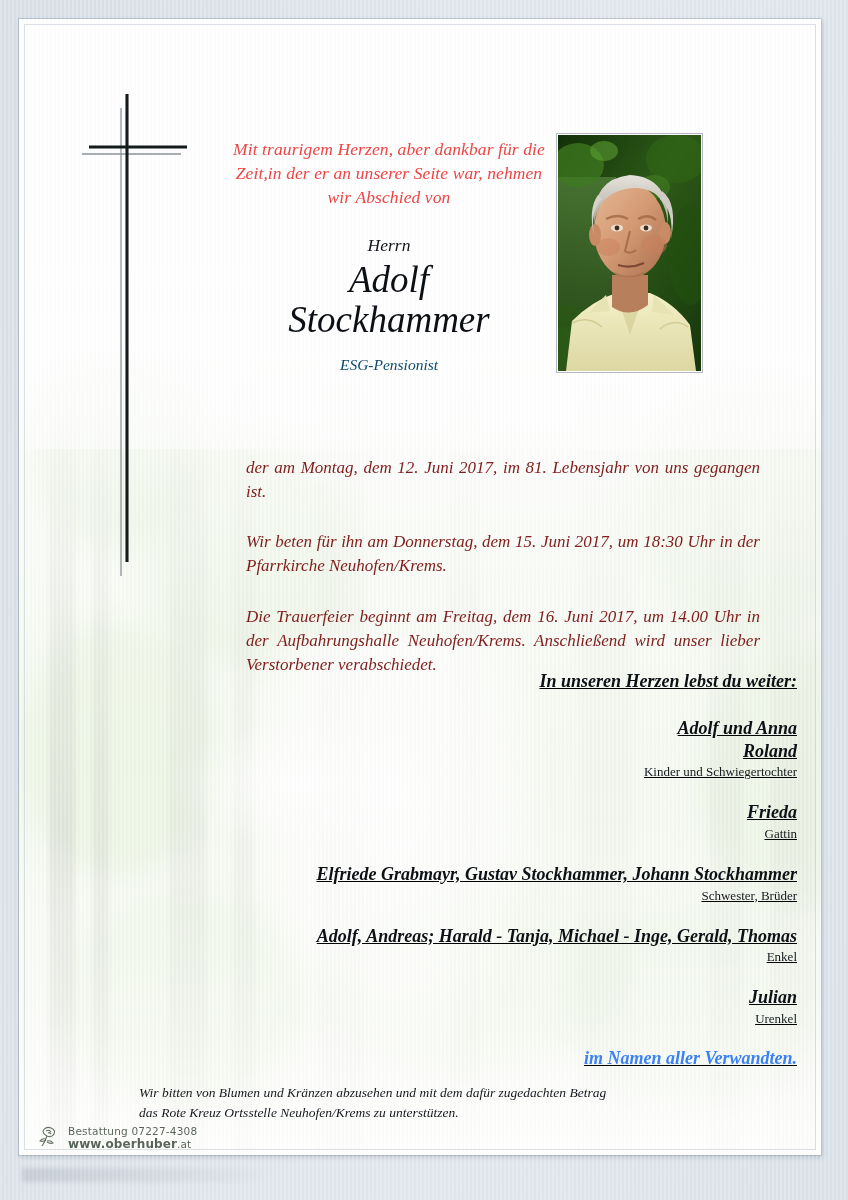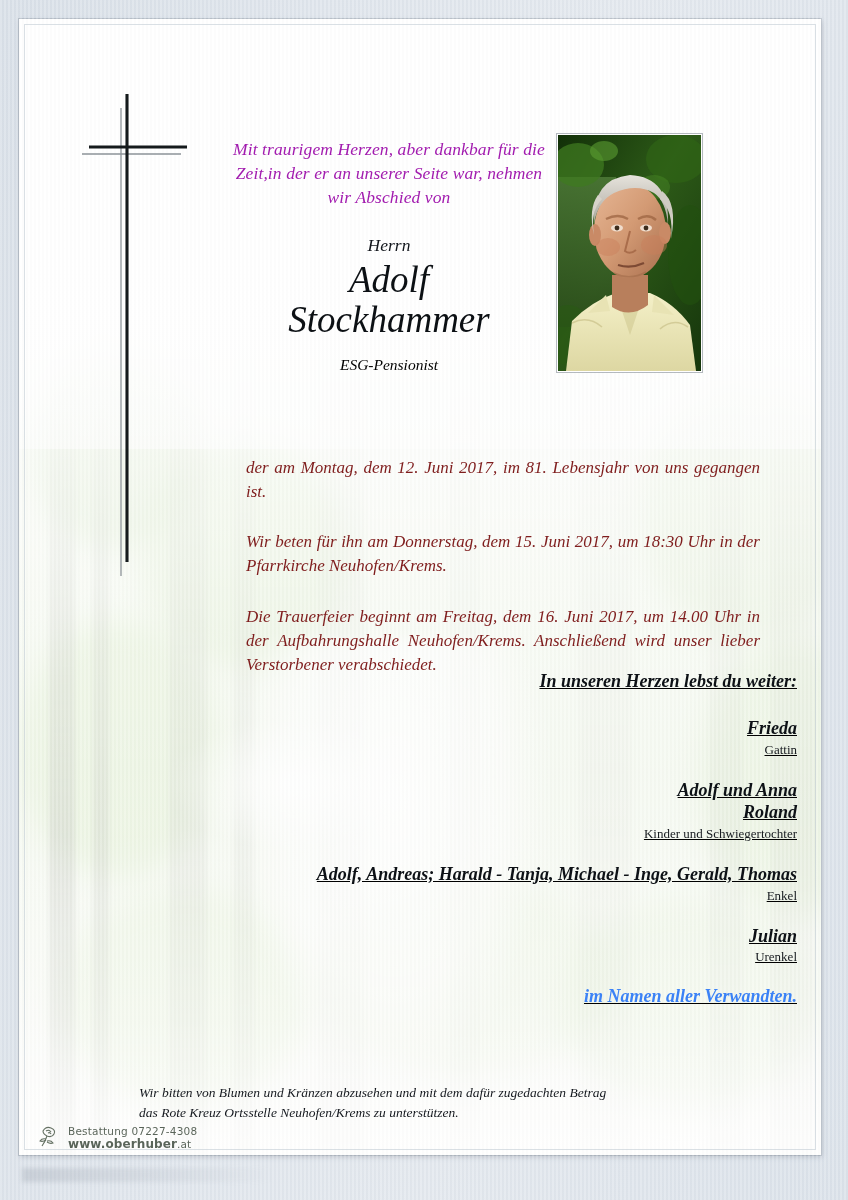--- a/index.html
+++ b/index.html
@@ -183,41 +183,41 @@
     position: absolute;
     left: 210px;
     top: 118px;
     width: 320px;
     text-align: center;
   }
   .intro {
     font-style: italic;
     font-size: 17.5px;
     line-height: 1.38;
-    color: #a21caf;
+    color: #ef4444;
     letter-spacing: .1px;
   }
   .herrn {
     font-style: italic;
     font-size: 17.5px;
     color: #12161c;
     margin-top: 26px;
   }
   .dec-name {
     font-style: italic;
     font-size: 37px;
     line-height: 1.08;
     color: #0c1014;
     margin-top: 4px;
     white-space: pre-line;
   }
   .role {
     font-style: italic;
     font-size: 15.5px;
-    color: #000000;
+    color: #0c4a6e;
     margin-top: 16px;
   }
 
   
   .body-block {
     position: absolute;
     left: 227px;
     top: 437px;
     width: 514px;
   }
@@ -432,27 +432,31 @@
       <div class="body-block">
         <p class="para">der am Montag, dem 12. Juni 2017, im 81. Lebensjahr von uns gegangen ist.</p>
         <p class="para">Wir beten für ihn am Donnerstag, dem 15. Juni 2017, um 18:30 Uhr in der Pfarrkirche Neuhofen/Krems.</p>
         <p class="para">Die Trauerfeier beginnt am Freitag, dem 16. Juni 2017, um 14.00 Uhr in der Aufbahrungshalle Neuhofen/Krems. Anschließend wird unser lieber Verstorbener verabschiedet.</p>
       </div>
 
       <div class="family-block">
         <div class="family-lead">In unseren Herzen lebst du weiter:</div>
 
         <div class="fam-group">
+          <div class="fam-names">Adolf und Anna
+Roland</div>
+          <div class="fam-rel">Kinder und Schwiegertochter</div>
+        </div>
+        <div class="fam-group">
           <div class="fam-names">Frieda</div>
           <div class="fam-rel">Gattin</div>
         </div>
         <div class="fam-group">
-          <div class="fam-names">Adolf und Anna
-Roland</div>
-          <div class="fam-rel">Kinder und Schwiegertochter</div>
+          <div class="fam-names">Elfriede Grabmayr, Gustav Stockhammer, Johann Stockhammer</div>
+          <div class="fam-rel">Schwester, Brüder</div>
         </div>
         <div class="fam-group">
           <div class="fam-names">Adolf, Andreas; Harald - Tanja, Michael - Inge, Gerald, Thomas</div>
           <div class="fam-rel">Enkel</div>
         </div>
         <div class="fam-group">
           <div class="fam-names">Julian</div>
           <div class="fam-rel">Urenkel</div>
         </div>
 

